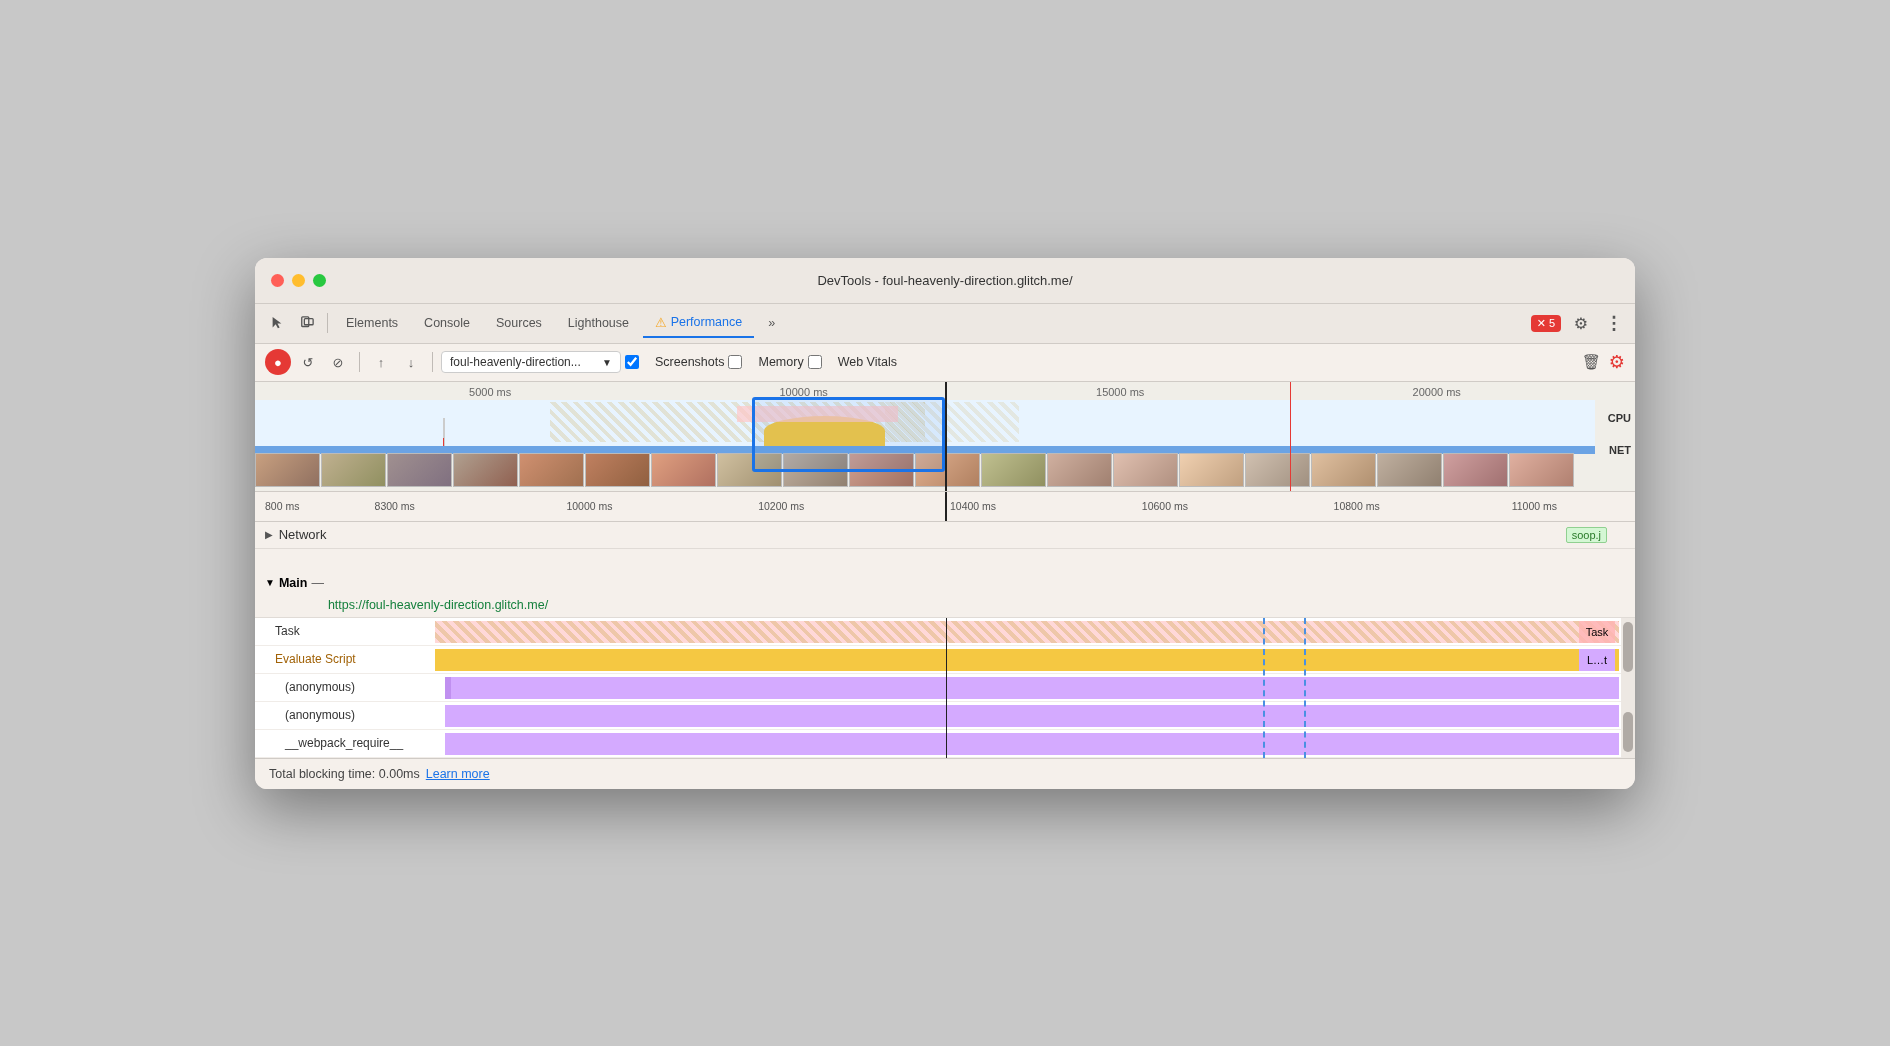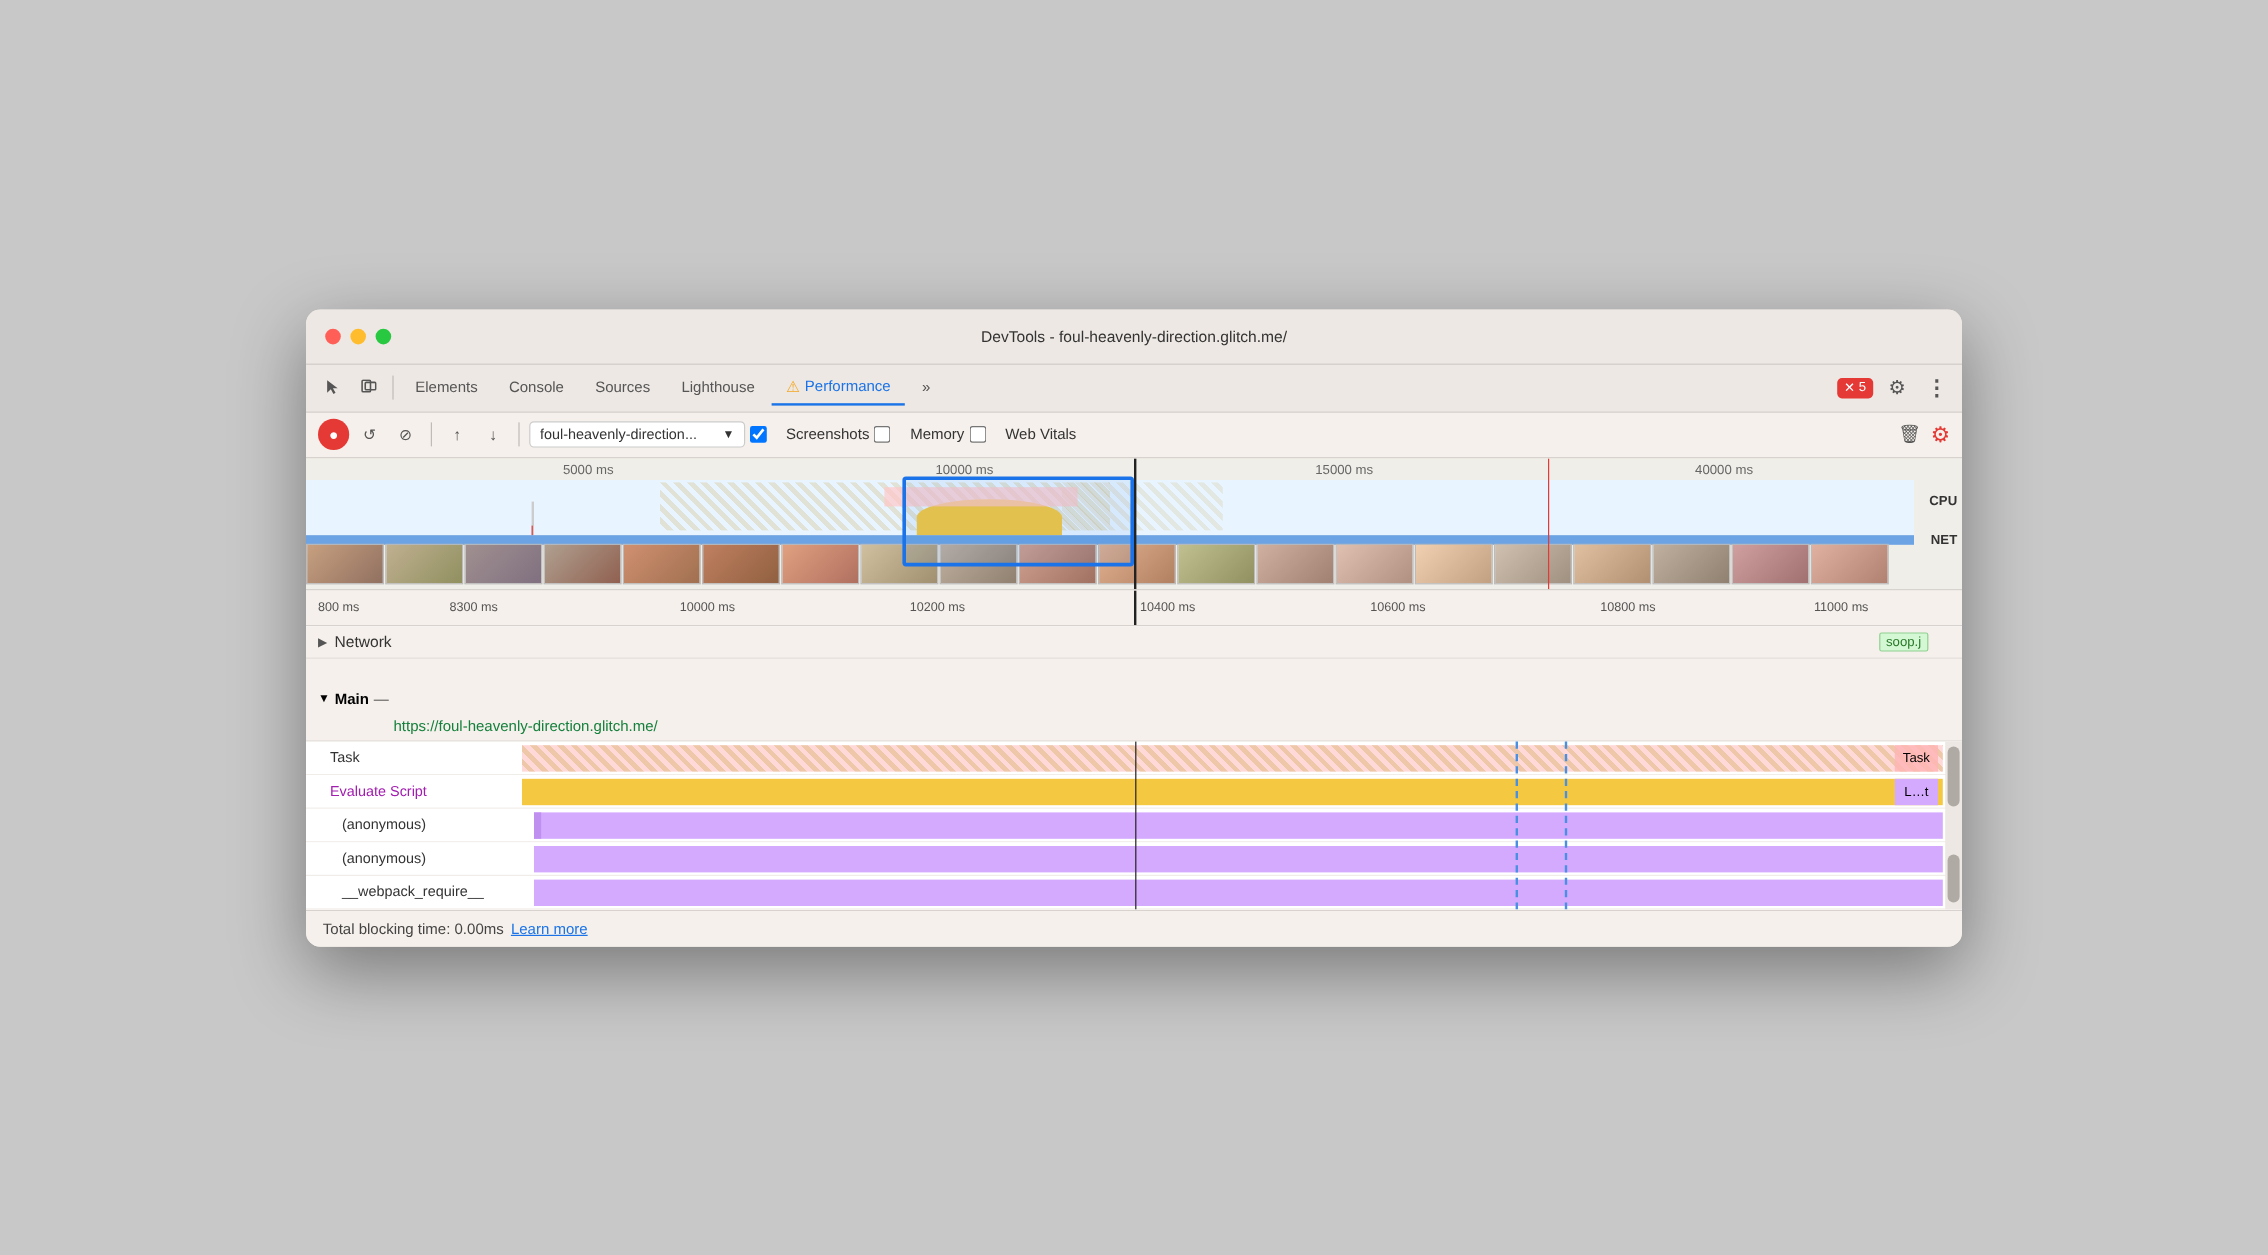--- a/index.html
+++ b/index.html
@@ -412,21 +412,21 @@
       <button class="settings-red">⚙</button>
     </div>
   </div>
 
   <div class="timeline-overview">
 
     <div style="position:absolute; top:4px; left:80px; right:40px; display:flex; justify-content:space-around; pointer-events:none;">
       <span class="timeline-marker" style="position:static;">5000 ms</span>
       <span class="timeline-marker" style="position:static;">10000 ms</span>
       <span class="timeline-marker" style="position:static;">15000 ms</span>
-      <span class="timeline-marker" style="position:static;">40000 ms</span>
+      <span class="timeline-marker" style="position:static;">20000 ms</span>
     </div>
 
     <div style="position:absolute; top:18px; left:0; right:40px; height:46px; background:#e8f4ff;">
 
       <div style="position:absolute; left:14%; bottom:0; width:2px; height:28px; background:#ccc;"></div>
       <div style="position:absolute; left:14%; bottom:0; width:1px; height:8px; background:#e53935;"></div>
 
       <div class="stripe-pattern" style="position:absolute; left:22%; top:2px; width:28%; height:40px; opacity:0.7;"></div>
 
       <div style="position:absolute; left:38%; bottom:0; width:9%; height:30px; background:#f5c842; border-radius:50% 50% 0 0;"></div>
@@ -508,21 +508,21 @@
 
       <div class="flame-row" style="height:28px; position:relative; border-bottom:1px solid #f0ece8; background:#fff;">
         <span class="flame-label" style="padding-left:20px; font-size:12px; color:#333; position:absolute; z-index:3; line-height:28px;">Task</span>
         <div style="position:absolute; left:180px; right:16px; top:3px; height:22px; background:rgba(255,200,200,0.7); z-index:1;">
           <div style="position:absolute; inset:0;" class="stripe-pattern"></div>
         </div>
         <div style="position:absolute; right:20px; top:3px; width:36px; height:22px; background:rgba(255,180,180,0.8); z-index:2; display:flex; align-items:center; justify-content:center; font-size:11px; font-weight:500;">Task</div>
       </div>
 
       <div class="flame-row" style="height:28px; position:relative; border-bottom:1px solid #f0ece8; background:#fff;">
-        <span class="flame-label" style="padding-left:20px; font-size:12px; color:#a21caf; position:absolute; z-index:3; line-height:28px;">Evaluate Script</span>
+        <span class="flame-label" style="padding-left:20px; font-size:12px; color:#a16207; position:absolute; z-index:3; line-height:28px;">Evaluate Script</span>
         <div style="position:absolute; left:180px; right:16px; top:3px; height:22px; background:#f5c842; z-index:2; display:flex; align-items:center; padding-left:4px; font-size:11px; font-weight:500;"></div>
         <div style="position:absolute; right:20px; top:3px; width:36px; height:22px; background:#d4aaff; z-index:2; display:flex; align-items:center; justify-content:center; font-size:11px;">L…t</div>
       </div>
 
       <div class="flame-row" style="height:28px; position:relative; border-bottom:1px solid #f0ece8; background:#fff;">
         <span class="flame-label" style="padding-left:30px; font-size:12px; color:#333; position:absolute; z-index:3; line-height:28px;">(anonymous)</span>
         <div style="position:absolute; left:190px; right:16px; top:3px; height:22px; background:#d4aaff; z-index:2;">
           <div style="position:absolute; left:0; top:0; width:6px; height:100%; background:#c090f0;"></div>
         </div>
       </div>

